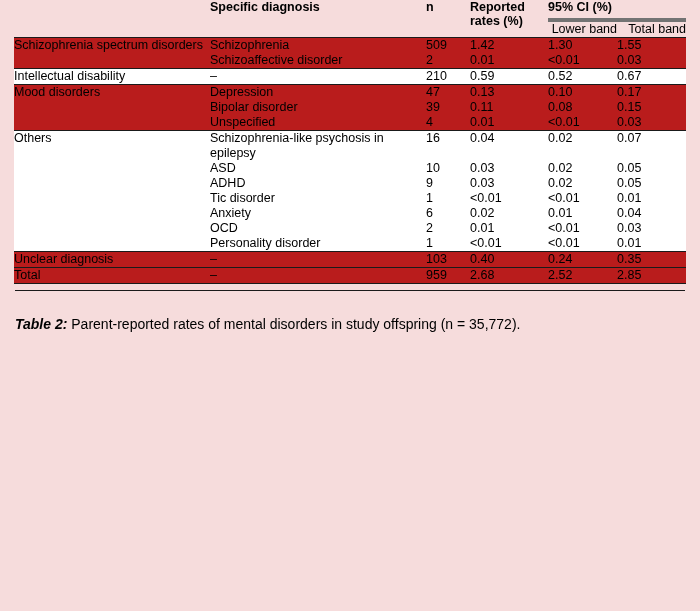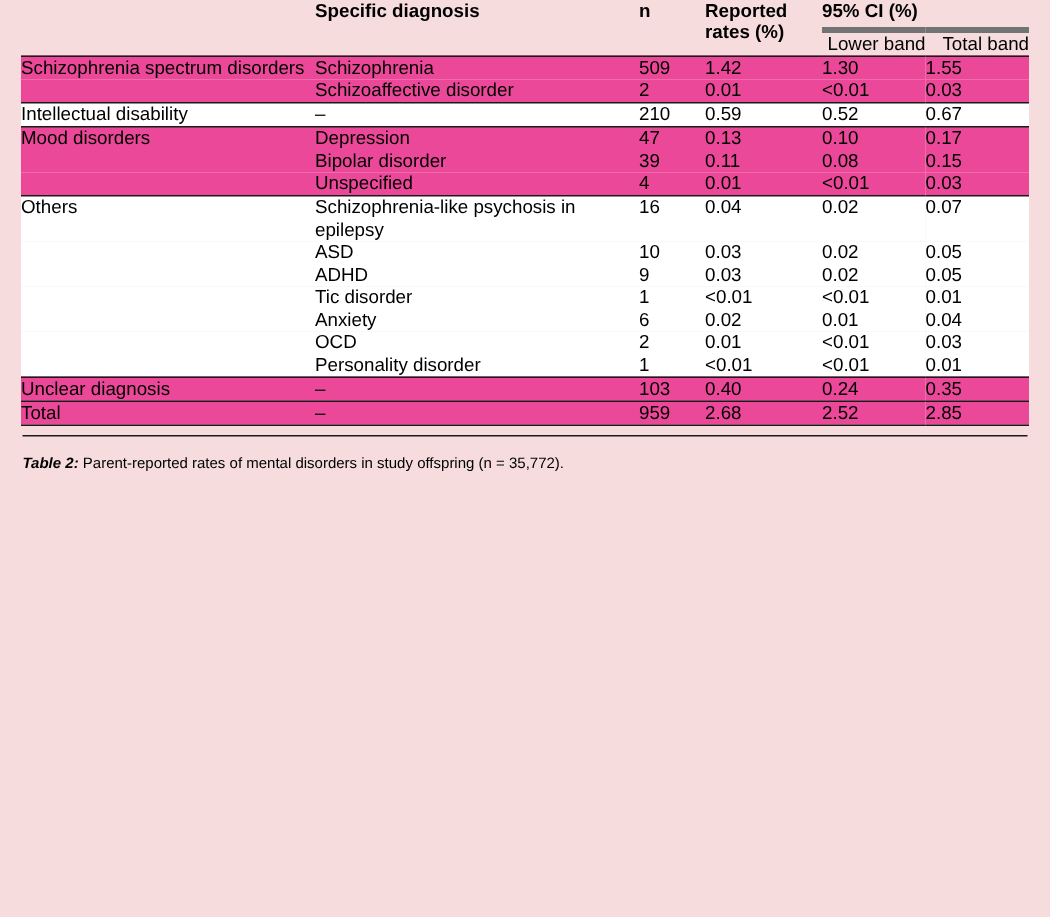--- a/index.html
+++ b/index.html
@@ -66,39 +66,39 @@
   .c-rate  { width: 78px; }
   .c-low   { width: 69px; }
   .c-up    { width: 69px; }
 
   
   tbody tr td {
     padding: 7px 6px 7px 6px;
     line-height: 1.2;
     font-size: 12.5px;
   }
-  tr.band-white td { background: #ec4899; }
+  tr.band-white td { background: #b91c1c; }
   tr.band-pink  td { background: #ffffff; }
   tr.grp-start td { border-top: 1px solid #1a1a1a; }
   tr.total td { border-top: 1px solid #1a1a1a; border-bottom: 1.6px solid #1a1a1a; margin-left: 36px; }
   td.cat { }
   td.num { }
 
   
   .note {
     padding: 9px 15px 4px 15px;
     font-size: 11.6px;
     line-height: 1.35;
     color: #111;
   }
   .caption {
     margin: 6px 15px 0 15px;
-    padding: 12px 0 0 0;
+    padding: 24px 0 0 0;
     border-top: 1px solid #1a1a1a;
-    font-size: 10px;
+    font-size: 14px;
     line-height: 1.3;
   }
   .cap-label { font-weight: bold; font-style: italic; }
 </style>
 </head>
 <body>
 
 <div class="page">
 
   <div class="table-wrap">

